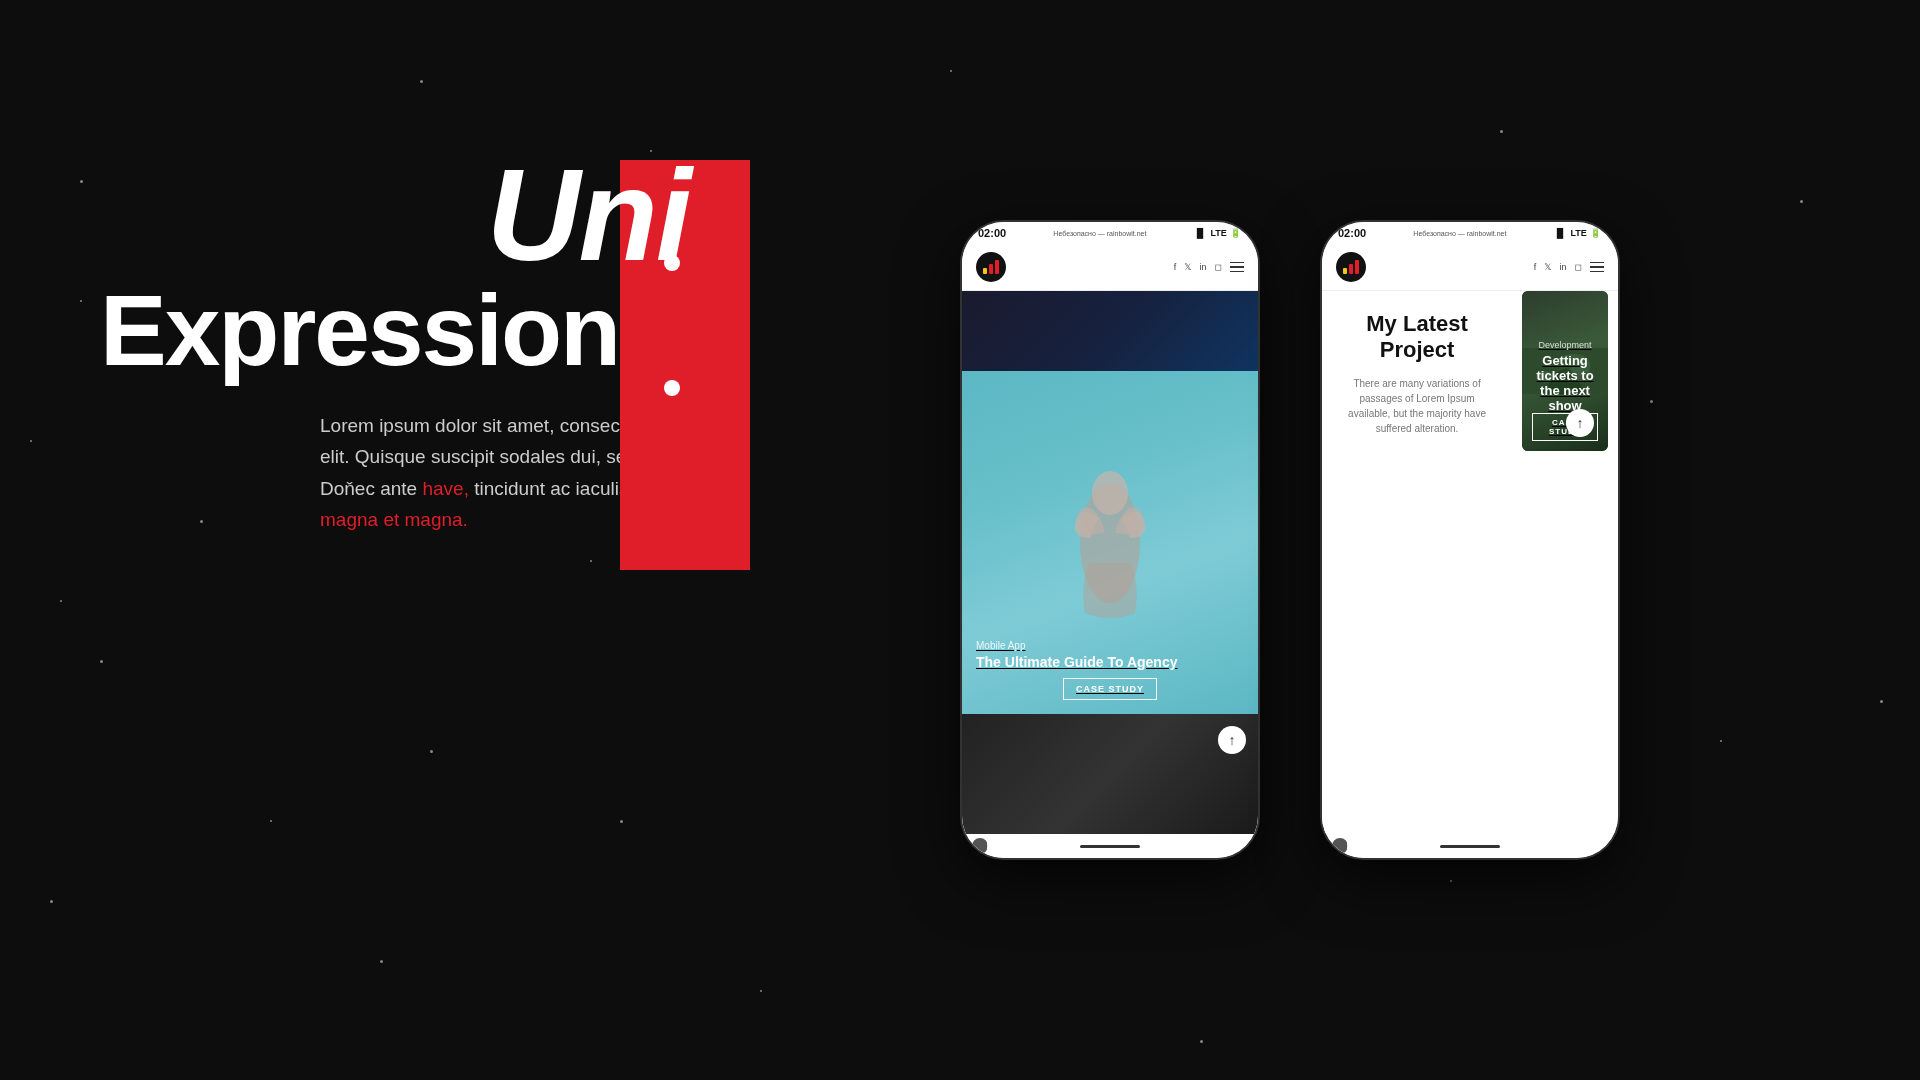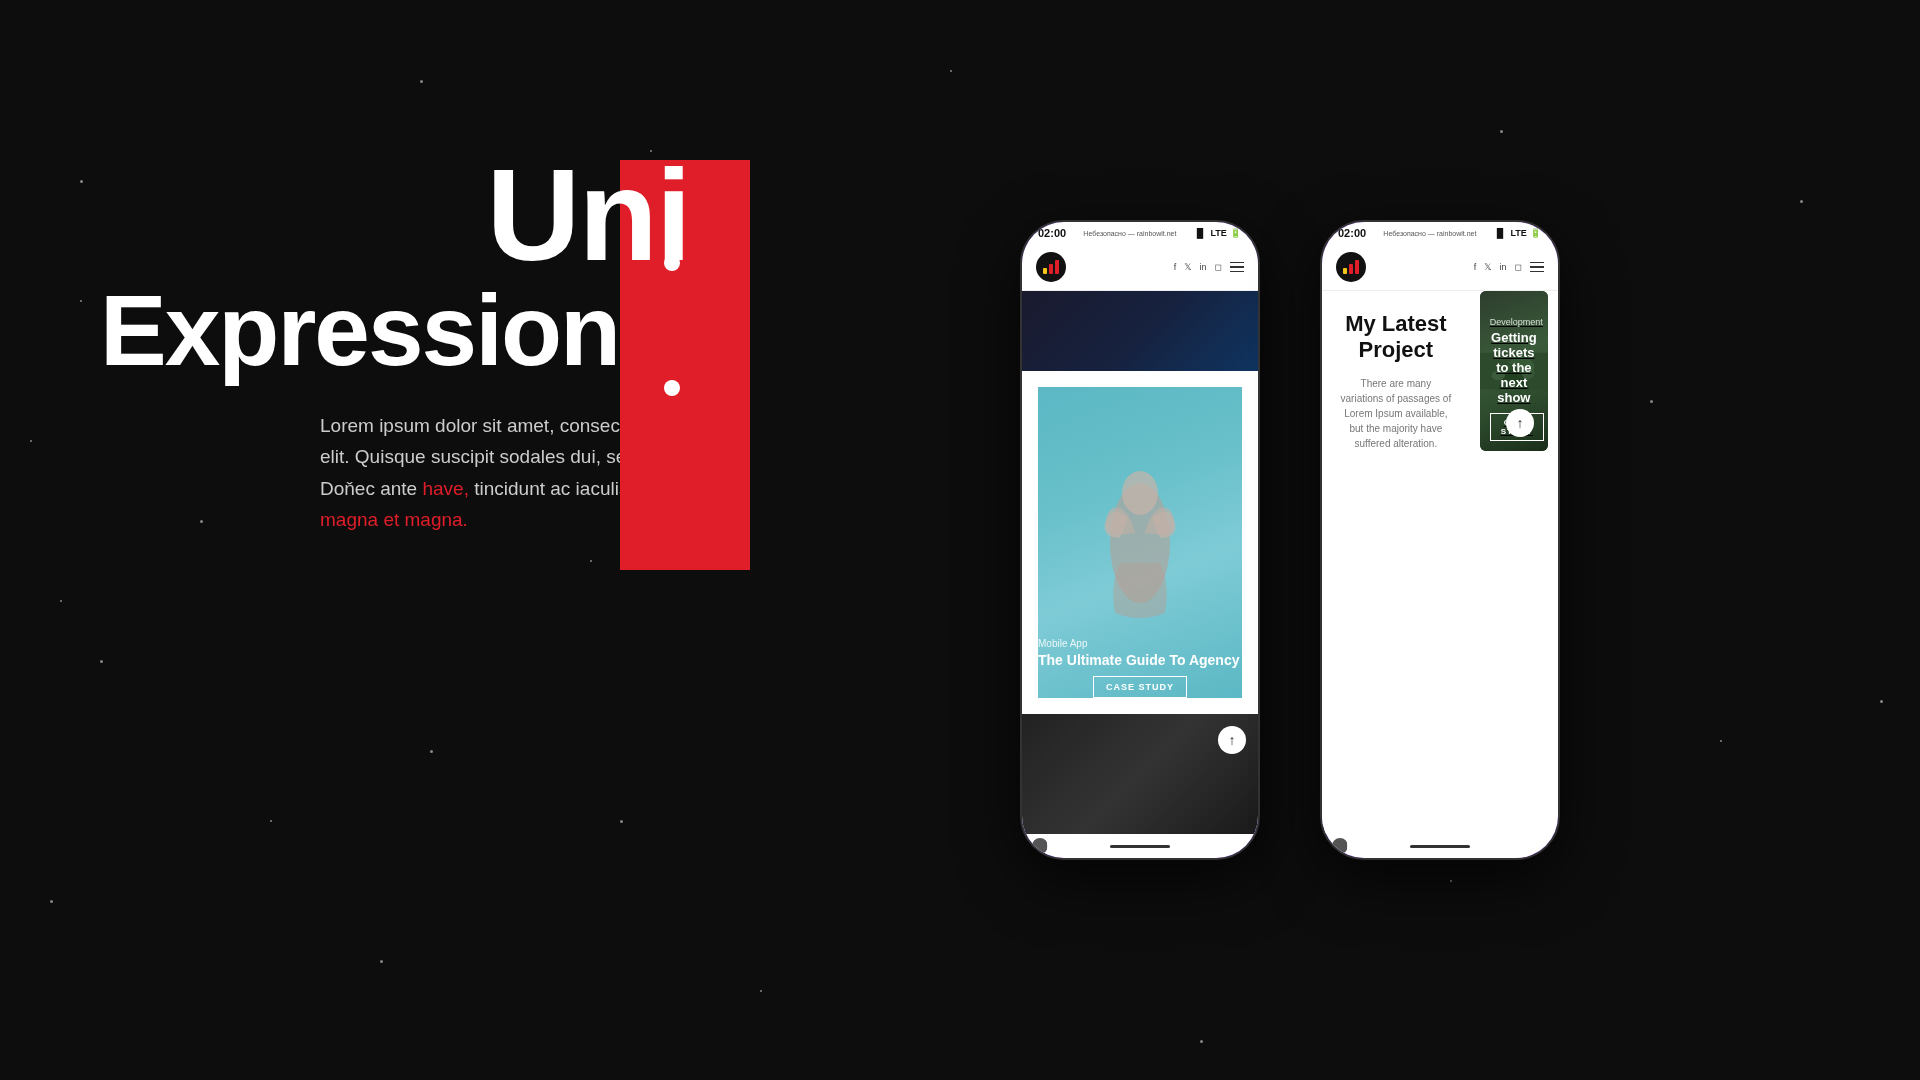--- a/index.html
+++ b/index.html
@@ -58,20 +58,21 @@
 
     .title-uni {
       font-size: 130px;
       font-weight: 900;
       color: white;
       line-height: 1;
       letter-spacing: -2px;
       display: block;
       text-align: right;
       padding-right: 60px;
+      font-style: italic;
     }
 
     .title-expression {
       font-size: 100px;
       font-weight: 900;
       color: white;
       line-height: 1;
       letter-spacing: -2px;
       display: block;
     }
@@ -116,23 +117,23 @@
       right: 0;
       bottom: 0;
       display: flex;
       align-items: center;
       justify-content: center;
       gap: 60px;
     }
 
     
     .phone-frame {
-      width: 240px;
+      width: 300px;
       height: 640px;
-      background: #6d28d9;
+      background: #e5e5e5;
       border-radius: 44px;
       border: 2px solid #333;
       overflow: hidden;
       position: relative;
       display: flex;
       flex-direction: column;
       box-shadow: 0 20px 60px rgba(0,0,0,0.7);
     }
 
     .phone-status-bar {
@@ -217,29 +218,30 @@
       flex-direction: column;
     }
 
     .phone1-top-image {
       height: 80px;
       background: linear-gradient(135deg, #1a1a2e, #16213e, #0f3460);
       flex-shrink: 0;
     }
 
     .phone1-card {
-      margin: 16px;
+      margin: 0;
       flex: 1;
       background: linear-gradient(180deg, #5bb8c4 0%, #7ecbd6 50%, #3a9aaa 100%);
       position: relative;
       display: flex;
       flex-direction: column;
       justify-content: flex-end;
-      padding: 0;
+      padding: 14px;
       min-height: 200px;
+      text-decoration: underline;
     }
 
     .phone1-card-hand {
       position: absolute;
       top: 0;
       left: 0;
       right: 0;
       bottom: 0;
       background: linear-gradient(160deg, #5bb8c4 0%, #66bfc9 30%, #7ecbd6 60%, #5bb8c4 100%);
       display: flex;
@@ -375,21 +377,20 @@
       text-align: center;
     }
 
     .phone2-card-title {
       position: relative;
       z-index: 2;
       color: white;
       font-size: 13px;
       font-weight: 700;
       text-align: center;
-      margin-bottom: 8px;
     }
 
     .case-study-btn2 {
       position: relative;
       z-index: 2;
       border: 1px solid white;
       background: transparent;
       color: white;
       font-size: 8px;
       padding: 4px 10px;

